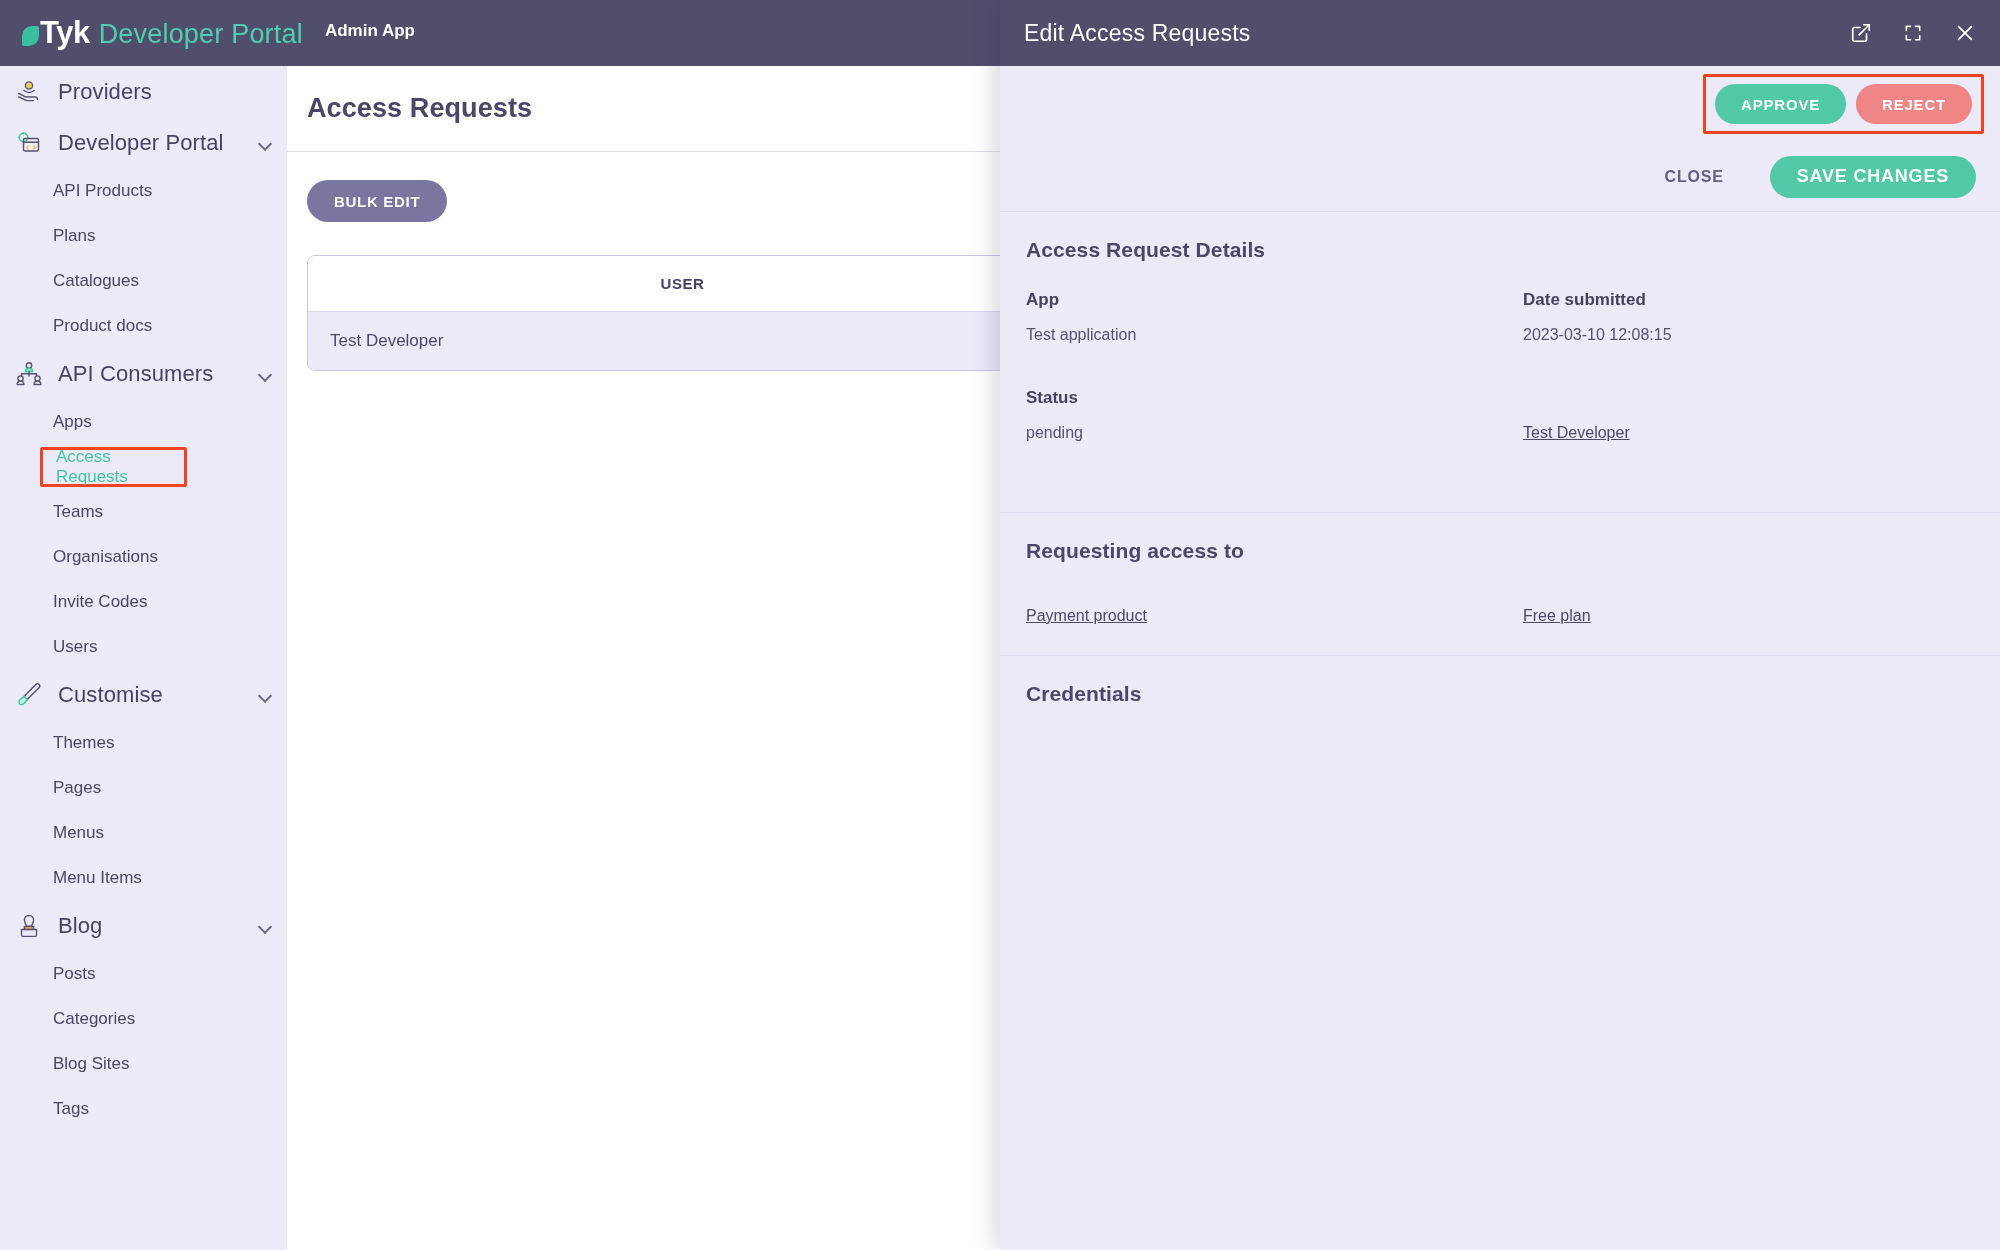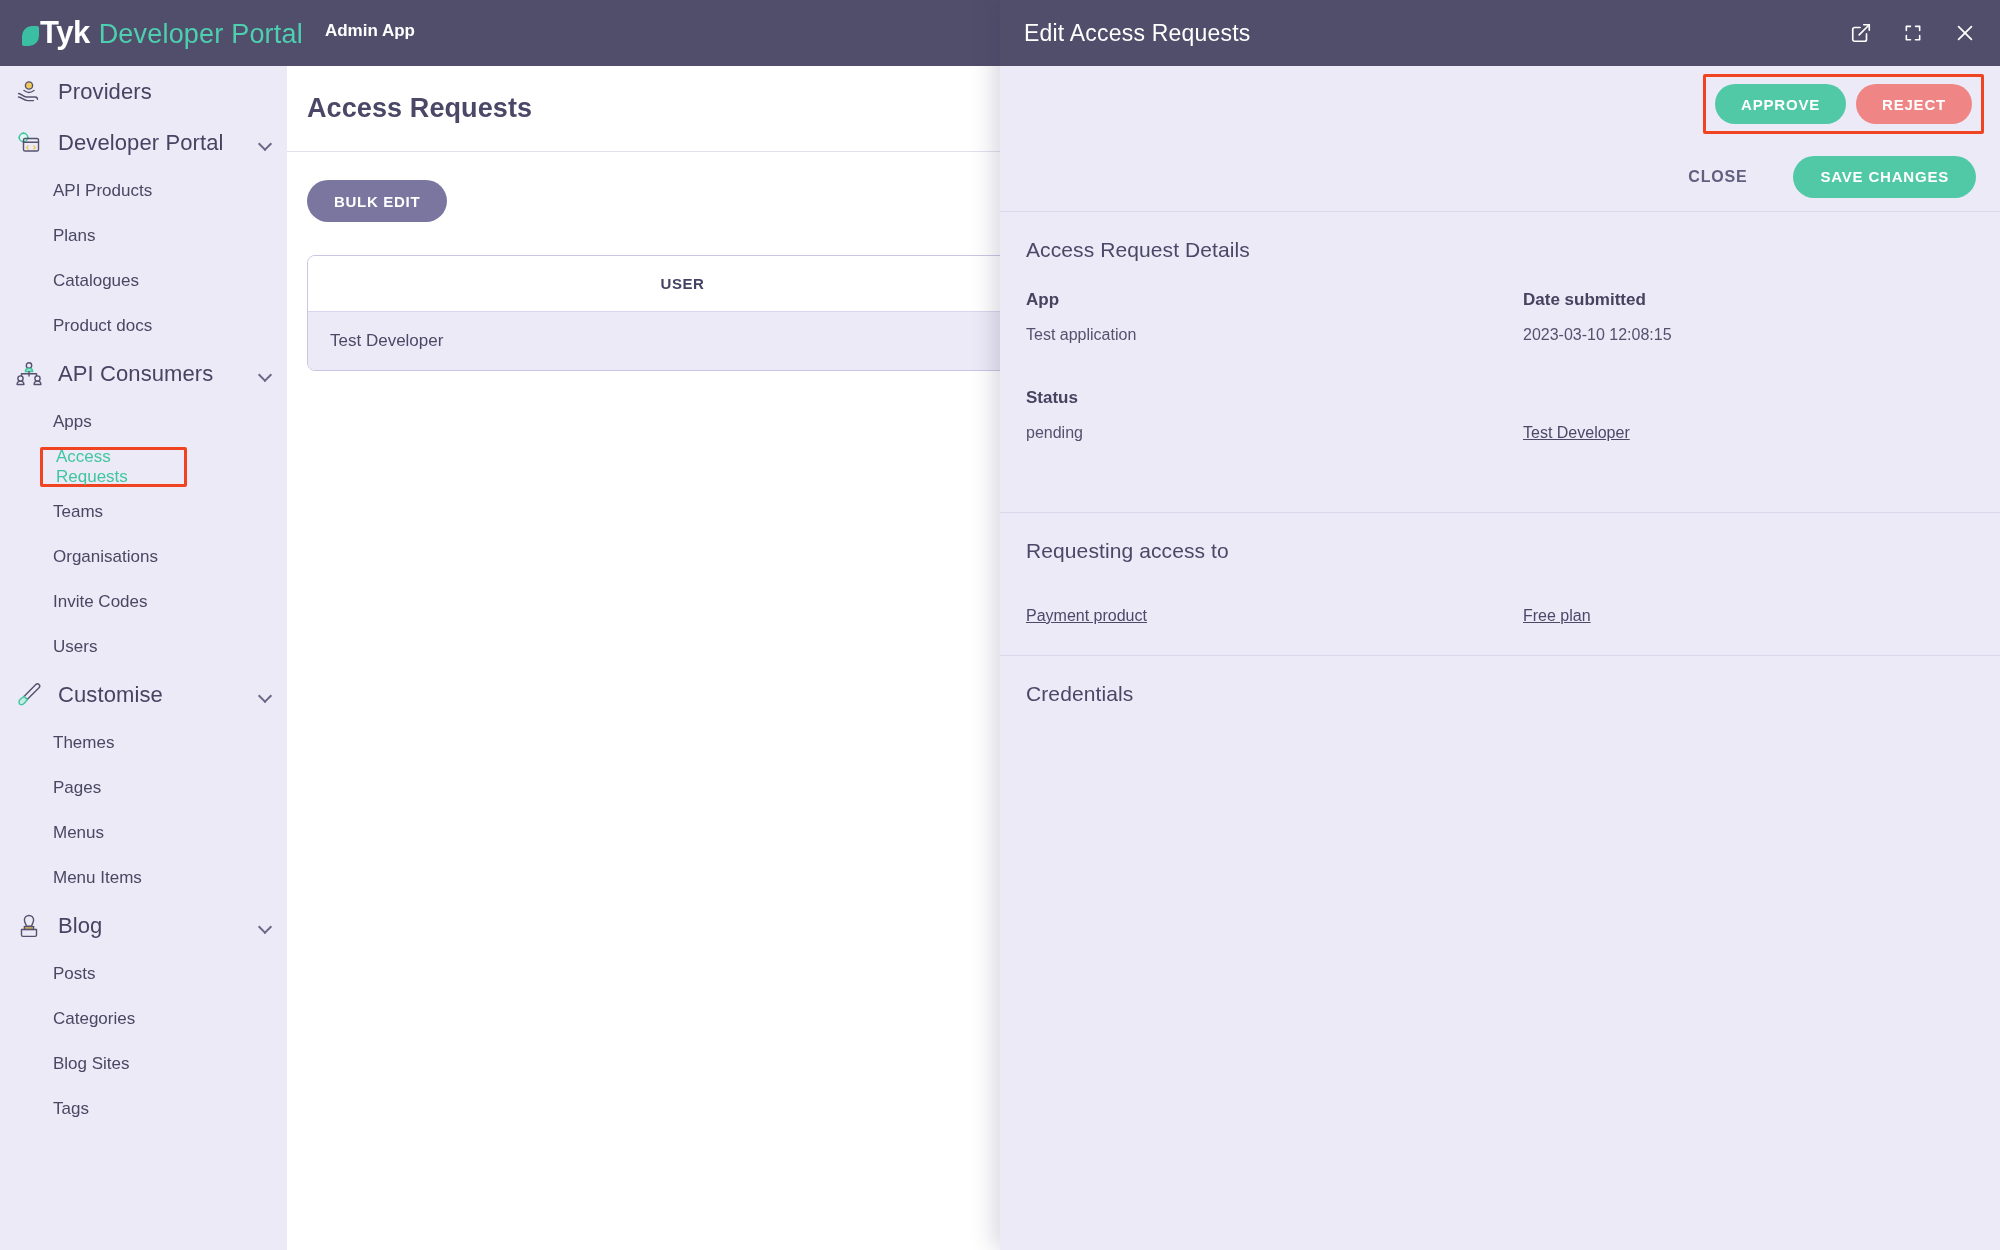--- a/index.html
+++ b/index.html
@@ -199,31 +199,31 @@
   }
   .btn-close-text {
     background: none; border: none; cursor: pointer;
     font-size: 16px; font-weight: bold; color: #625e80;
     letter-spacing: 0.8px;
     font-family: "Liberation Sans", sans-serif;
   }
   .btn-save {
     background: #51c9a6; height: 42px; padding: 0 27px;
     border-radius: 21px; border: none; cursor: pointer;
-    color: #fff; font-size: 15px; font-weight: bold; letter-spacing: 0.8px;
+    color: #fff; font-size: 18px; font-weight: bold; letter-spacing: 0.8px;
     font-family: "Liberation Sans", sans-serif;
   }
 
   .drawer-body { flex: 1; overflow: hidden; }
   .section {
     padding: 26px 26px 30px 26px;
     border-bottom: 1px solid #dcd9ed;
   }
   .section-title {
-    font-size: 21px; color: #4b4767; font-weight: 400;
+    font-size: 21px; color: #4b4767; font-weight: 700;
     margin-bottom: 28px; letter-spacing: 0.1px;
   }
   .field-grid {
     display: grid; grid-template-columns: 497px 1fr;
     row-gap: 4px;
   }
   .fld-label {
     font-size: 17px; font-weight: bold; color: #46425f;
     padding-bottom: 12px;
   }

